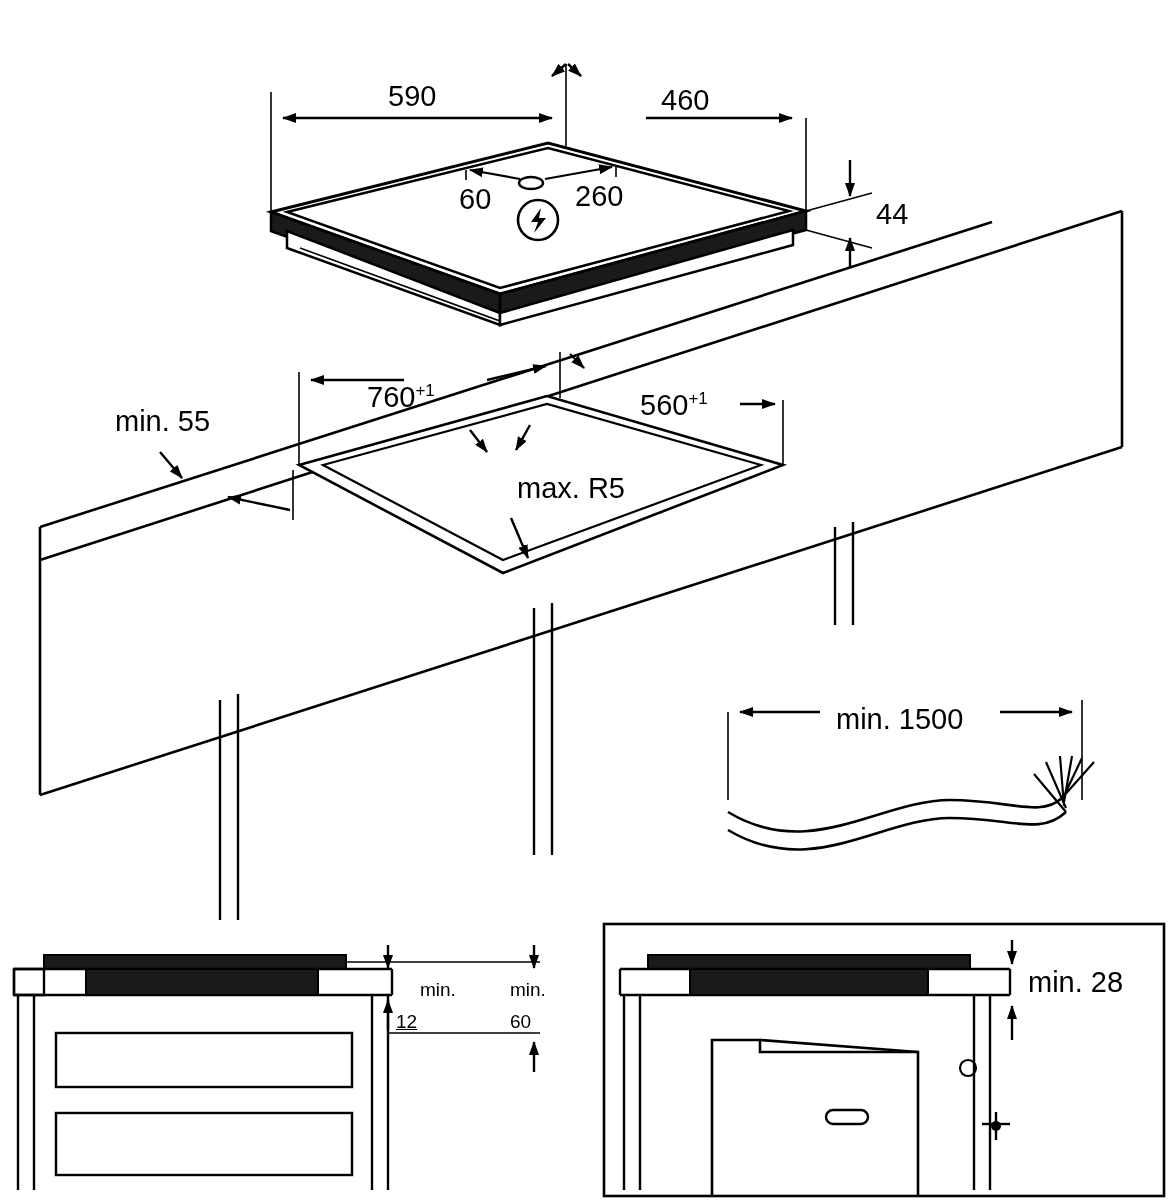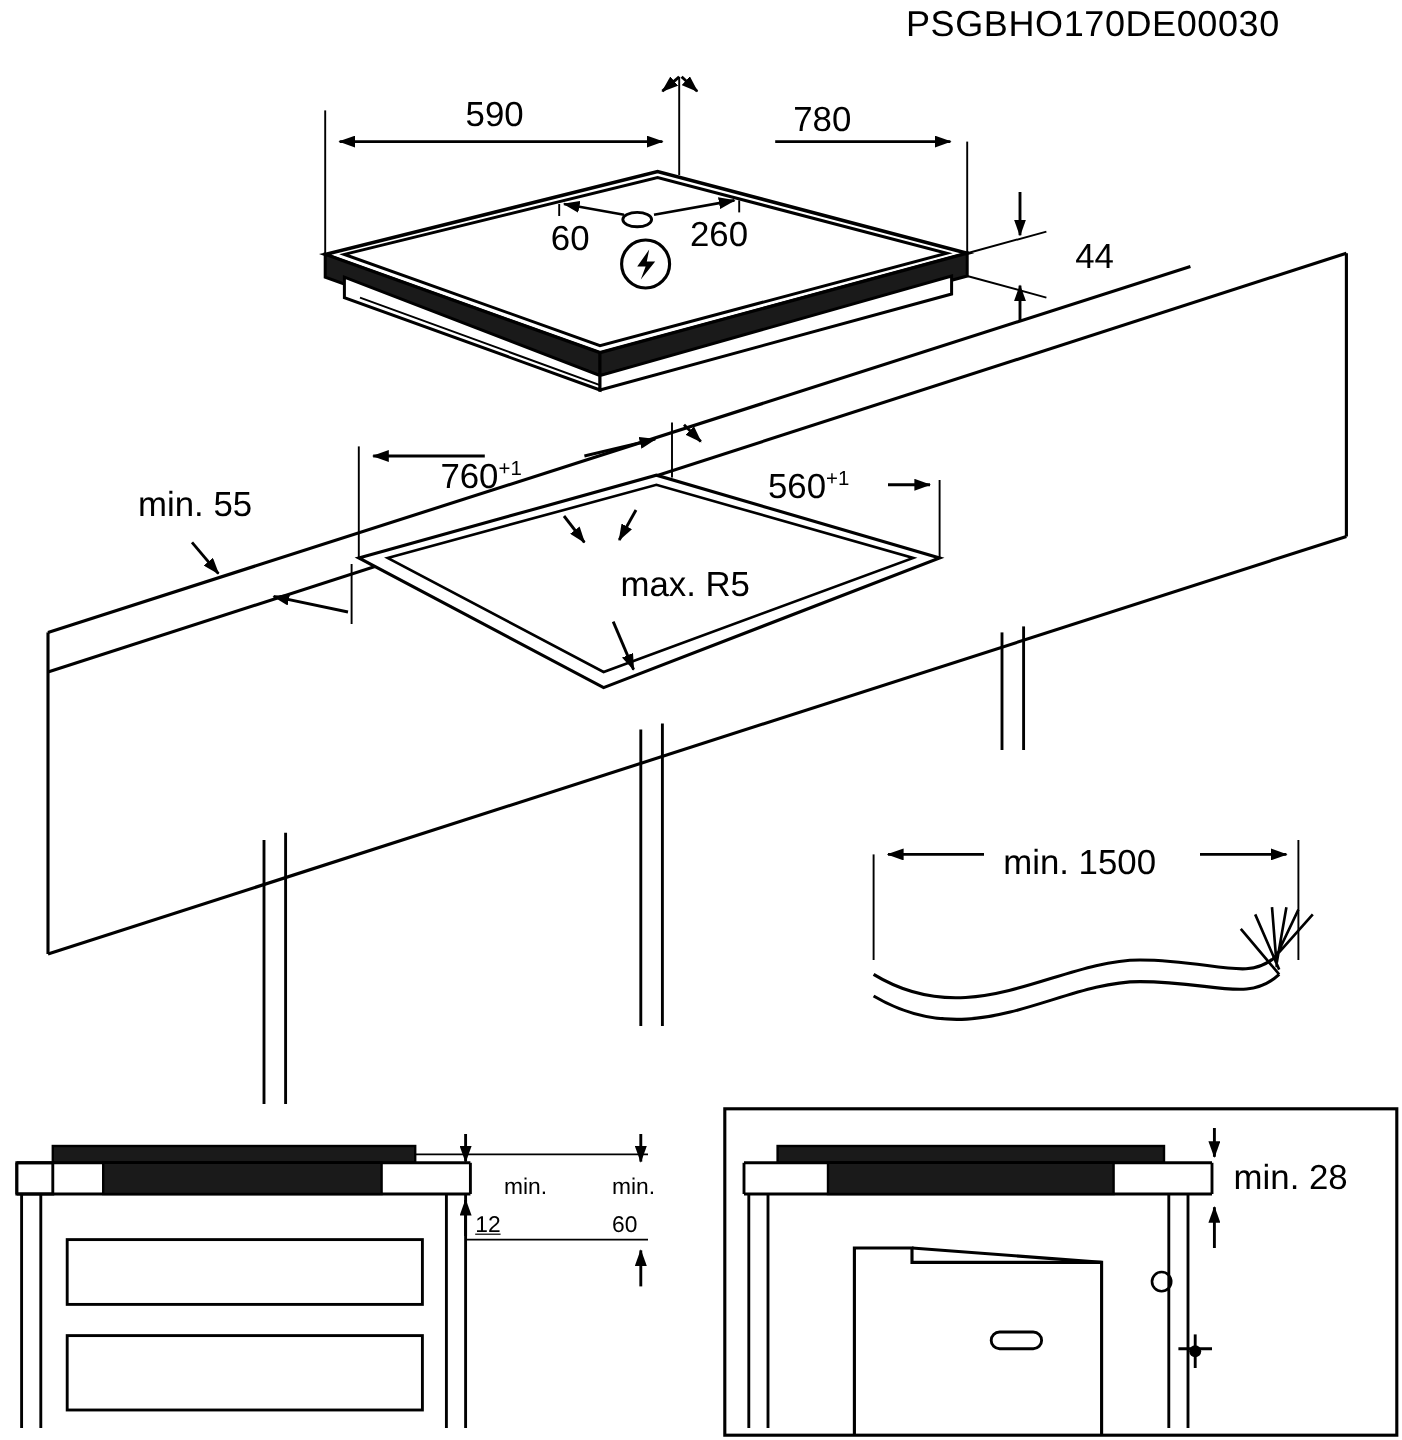--- a/index.html
+++ b/index.html
@@ -218,25 +218,24 @@
       <circle cx="968" cy="1068" r="8" fill="none" stroke="#000" stroke-width="2.2"></circle>
       <line x1="982" y1="1124" x2="1010" y2="1124" stroke="#000" stroke-width="2.4"></line>
       <line x1="996" y1="1112" x2="996" y2="1140" stroke="#000" stroke-width="2.4"></line>
       <circle cx="996" cy="1126" r="5" fill="#000"></circle>
 
       <line x1="1012" y1="940" x2="1012" y2="964" stroke="#000" stroke-width="2.4" marker-end="url(#arrH)"></line>
       <line x1="1012" y1="1040" x2="1012" y2="1006" stroke="#000" stroke-width="2.4" marker-end="url(#arrH)"></line>
     </g>
   </svg>
 
-  <div class="lbl code" style="left:755px; top:6px;">PSGBHO170DE00030</div>
 
   <div class="lbl dim" style="left:388px; top:82px;">590</div>
-  <div class="lbl dim" style="left:661px; top:86px;">780</div>
-  <div class="lbl dim" style="left:896px; top:200px;">44</div>
+  <div class="lbl dim" style="left:661px; top:86px;">460</div>
+  <div class="lbl dim" style="left:876px; top:200px;">44</div>
   <div class="lbl dim" style="left:459px; top:185px;">60</div>
   <div class="lbl dim" style="left:575px; top:182px;">260</div>
 
   <div class="lbl dim" style="left:367px; top:382px;"><span>760</span><span class="sup">+1</span></div>
   <div class="lbl dim" style="left:640px; top:390px;"><span>560</span><span class="sup">+1</span></div>
 
   <div class="lbl dim" style="left:115px; top:407px;text-align:right;">min. 55</div>
   <div class="lbl dim" style="left:517px; top:474px;">max. R5</div>
   <div class="lbl dim" style="left:836px; top:705px;">min. 1500</div>
 

